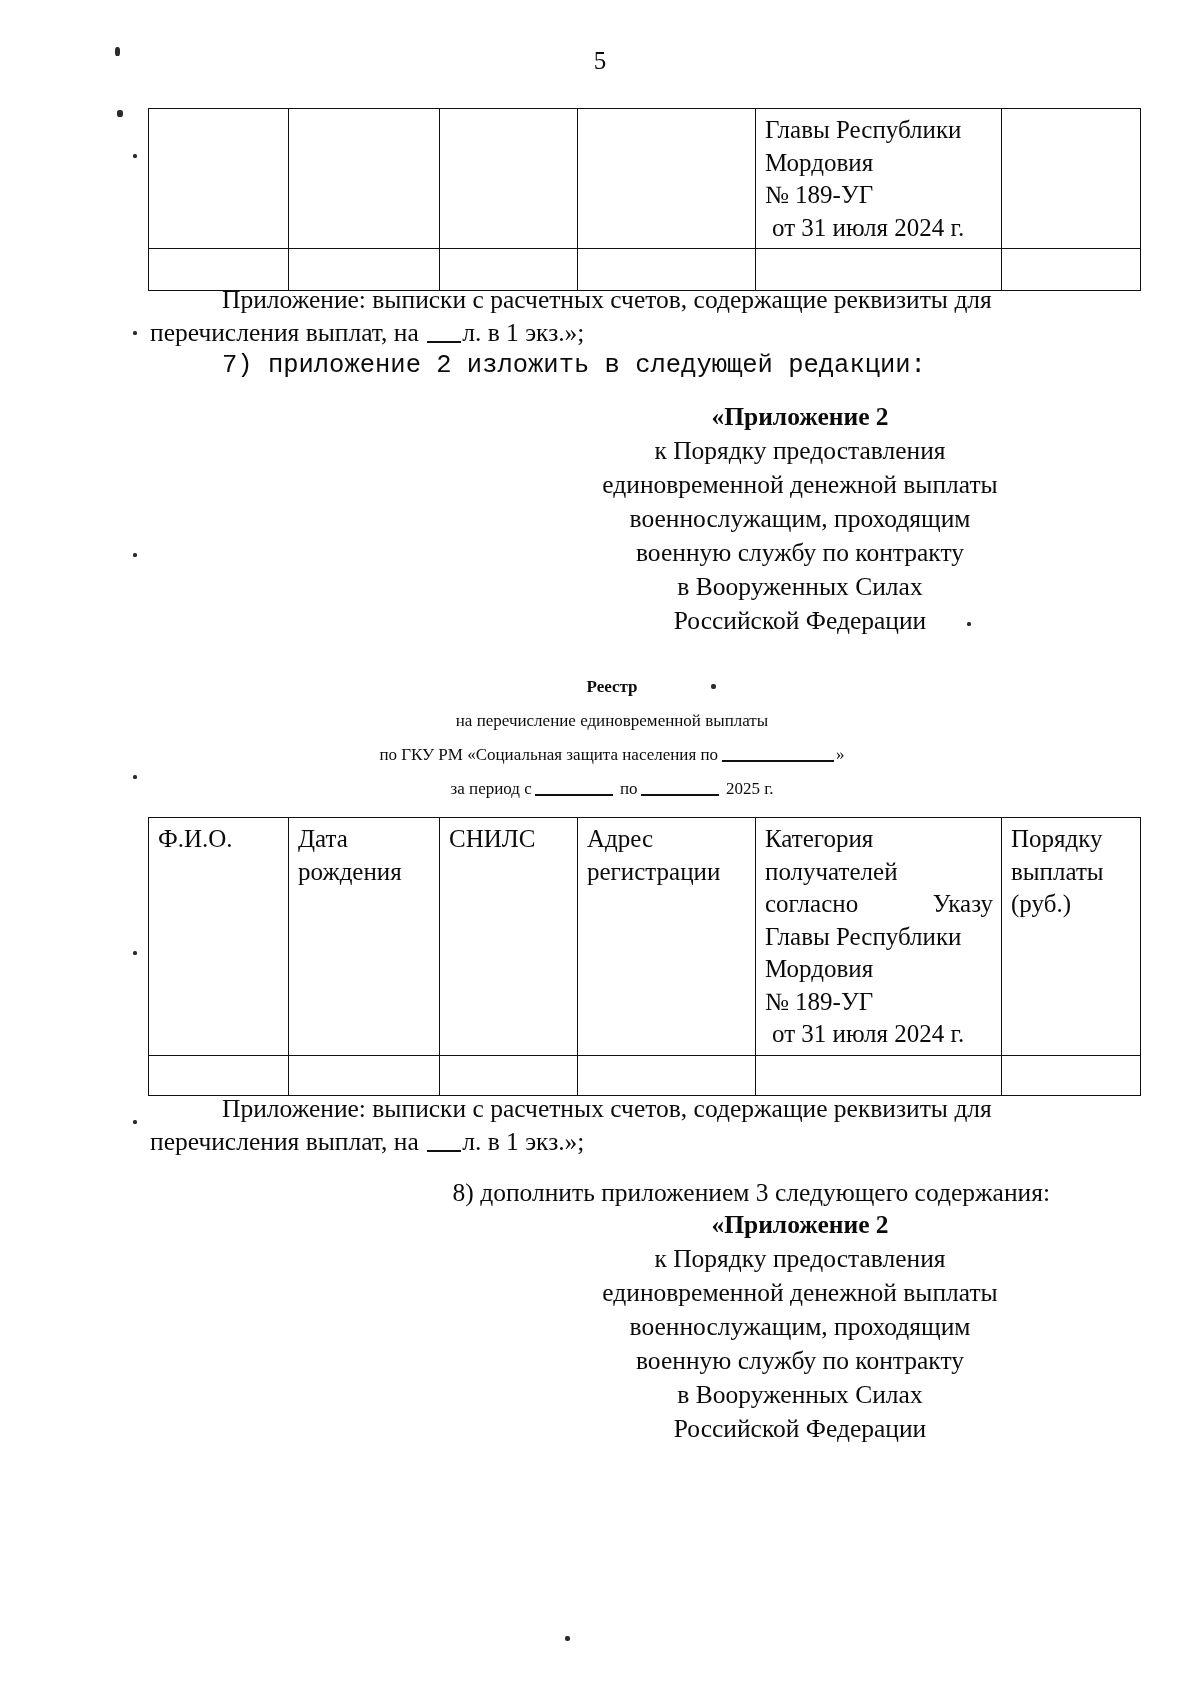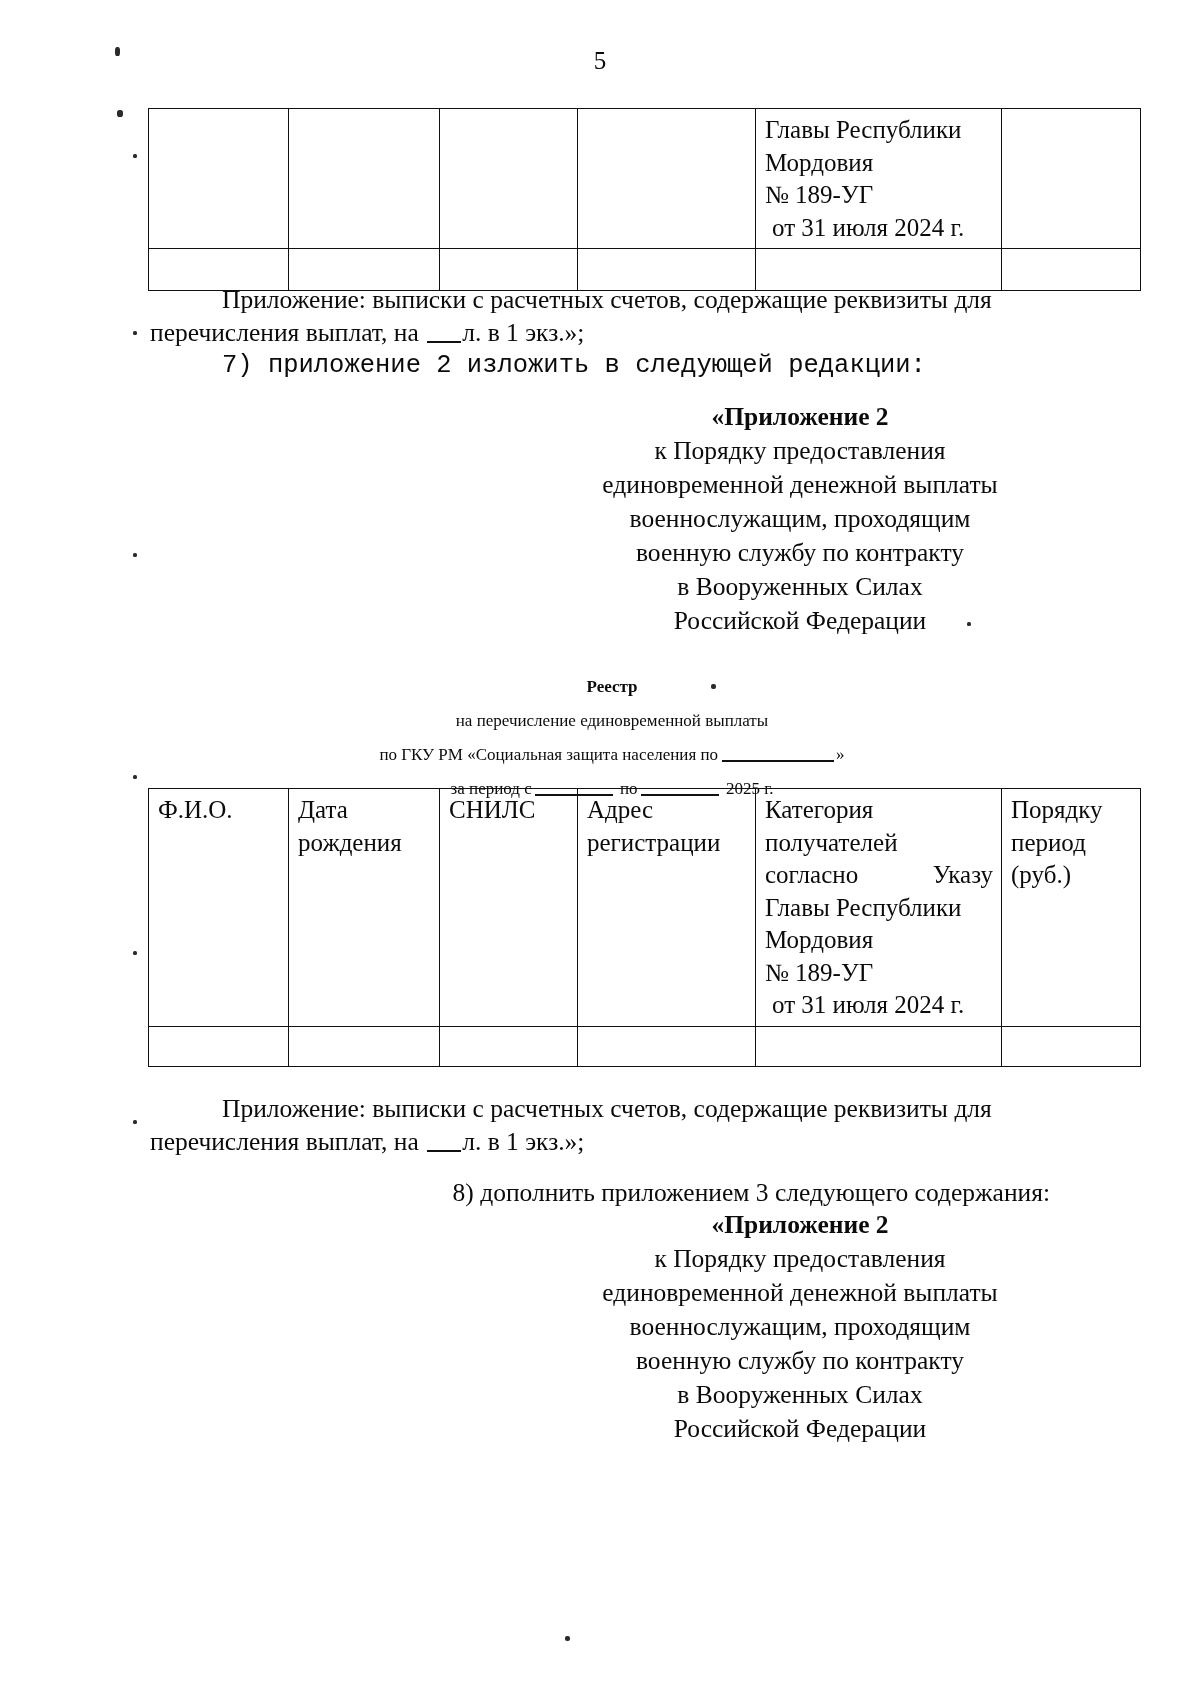--- a/index.html
+++ b/index.html
@@ -64,21 +64,21 @@
   }
   .cell-line.indent-sm { padding-left: 7px; }
 
   
   #table-top { top: 108px; left: 148px; }
   #table-top td { height: auto; }
   #table-top .row-tall td { height: 110px; }
   #table-top .row-short td { height: 32px; }
 
   
-  #table-registry { top: 788px; left: 148px; }
+  #table-registry { top: 817px; left: 148px; }
   #table-registry .row-short td { height: 30px; }
 
   
   .para {
     position: absolute;
     font-size: 25.5px;
     line-height: 33px;
     width: 900px;
     left: 150px;
     text-align: justify;
@@ -230,21 +230,21 @@
             <span>согласно</span>
             <span>Указу</span>
           </span>
           <span class="cell-line">Главы Республики</span>
           <span class="cell-line">Мордовия</span>
           <span class="cell-line">№ 189-УГ</span>
           <span class="cell-line indent-sm">от 31 июля 2024 г.</span>
         </td>
         <td class="col-sum">
           <span class="cell-line">Порядку</span>
-          <span class="cell-line">период</span>
+          <span class="cell-line">выплаты</span>
           <span class="cell-line">(руб.)</span>
         </td>
       </tr>
       <tr class="row-short">
         <td class="col-fio"></td>
         <td class="col-dob"></td>
         <td class="col-snils"></td>
         <td class="col-addr"></td>
         <td class="col-cat"></td>
         <td class="col-sum"></td>

